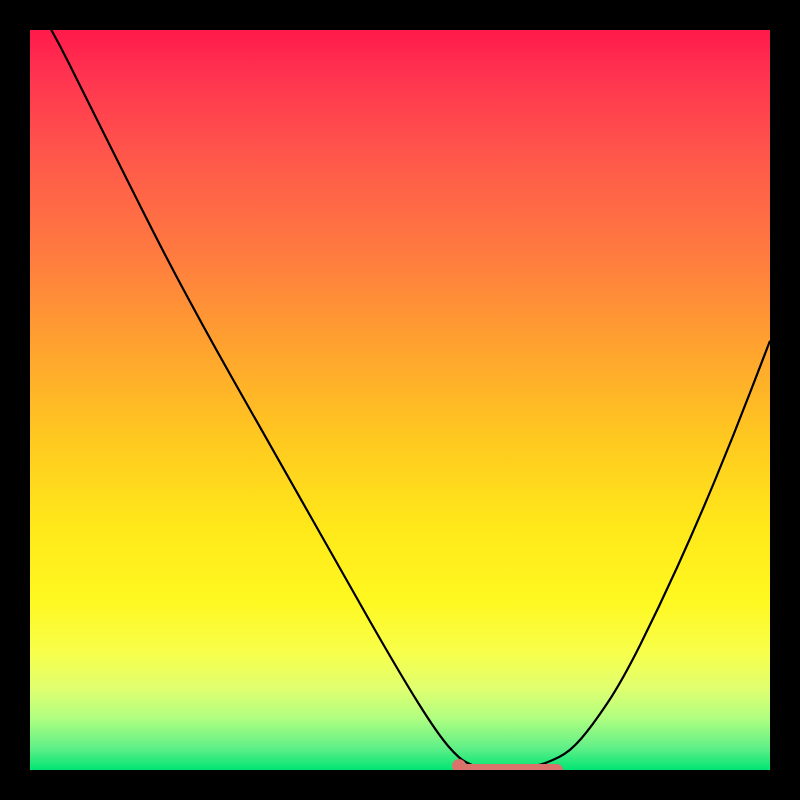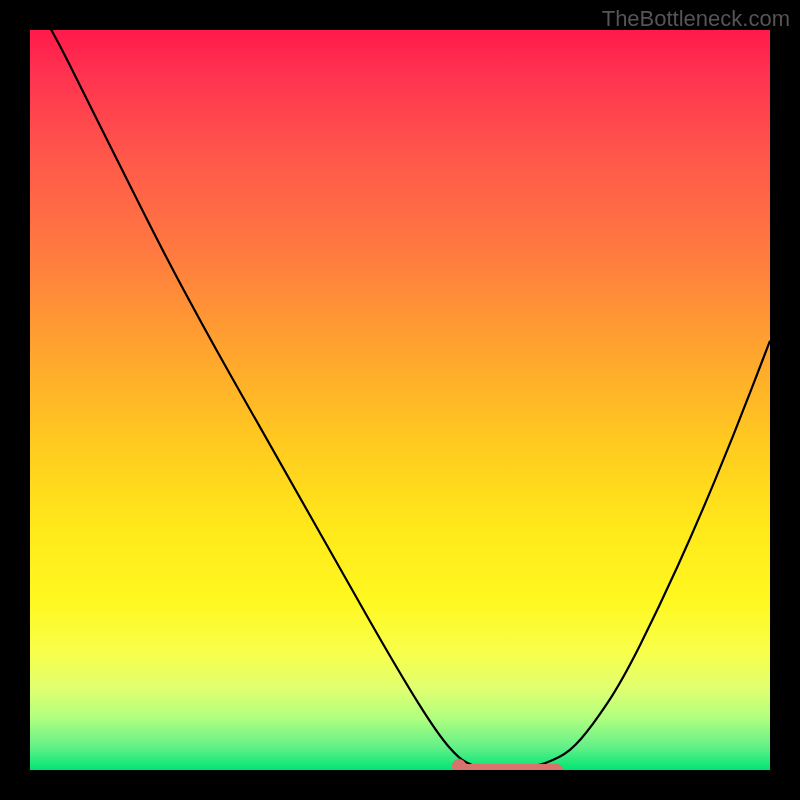--- a/index.html
+++ b/index.html
@@ -54,21 +54,20 @@
     height: 14px;
     background: #d9736b;
     border-radius: 50%;
   }
 </style>
 </head>
 <body>
 
 <div class="chart-container">
 
-  <div class="watermark">TheBottleneck.com</div>
 
   <div class="plot-area">
     <div class="gradient-bg"></div>
 
     <svg class="curve" viewBox="0 0 740 740" preserveAspectRatio="none">
       <path id="curve-path" fill="none" stroke="#000" stroke-width="2.2" d="M 0,-37 Q 22.2,0 37,29.599999999999966 Q 51.800000000000004,59.19999999999993 70.3,96.19999999999999 Q 88.8,133.20000000000005 111,177.60000000000002 Q 133.2,222 159.1,270.1 Q 185,318.20000000000005 214.60000000000002,370 Q 244.20000000000002,421.8 277.5,481 Q 310.8,540.2 340.4,592 Q 370,643.8 388.5,673.4 Q 407.00000000000006,703 418.1,715.95 Q 429.2,728.9 436.6,732.5999999999999 Q 444,736.3 451.4,738.15 Q 458.8,740 469.9,740 Q 481,740 492.1,738.15 Q 503.20000000000005,736.3 510.6,734.45 Q 518,732.6 529.0999999999999,727.05 Q 540.1999999999999,721.5 551.3,708.55 Q 562.4,695.6 577.2,673.4000000000001 Q 592,651.2 610.5,614.2 Q 629,577.2 647.5,536.5 Q 666,495.79999999999995 684.5,451.4 Q 703,407 721.5,358.9 L 740,310.8"></path>
     </svg>
 
     <div id="hl-dot" class="highlight-dot" style="left: 422.2px; top: 729px; background: rgb(217, 115, 107);"></div>
     <div id="hl-band" class="highlight-band" style="left: 429.2px; top: 734px; width: 103.6px; background: rgb(217, 115, 107);"></div>

